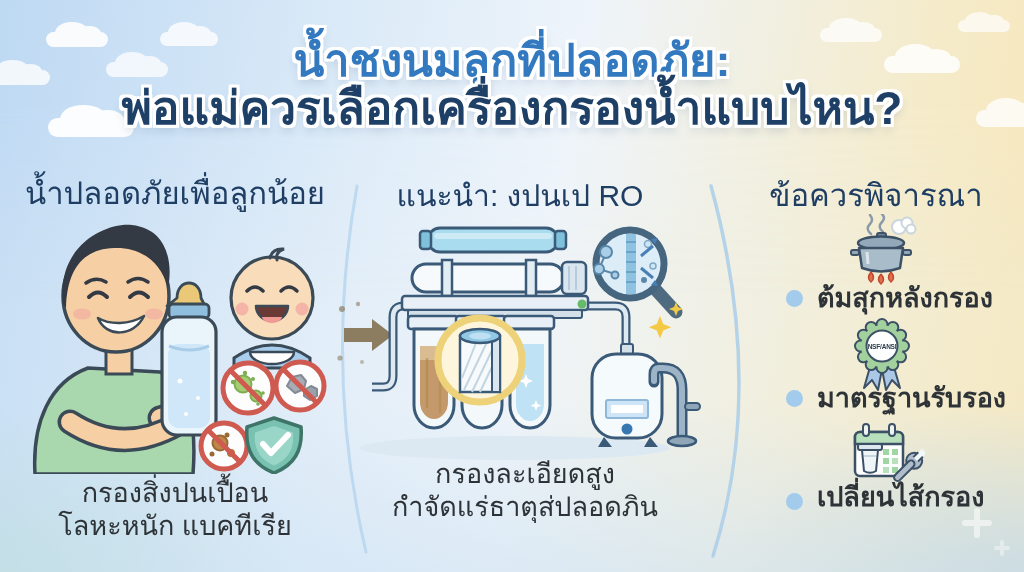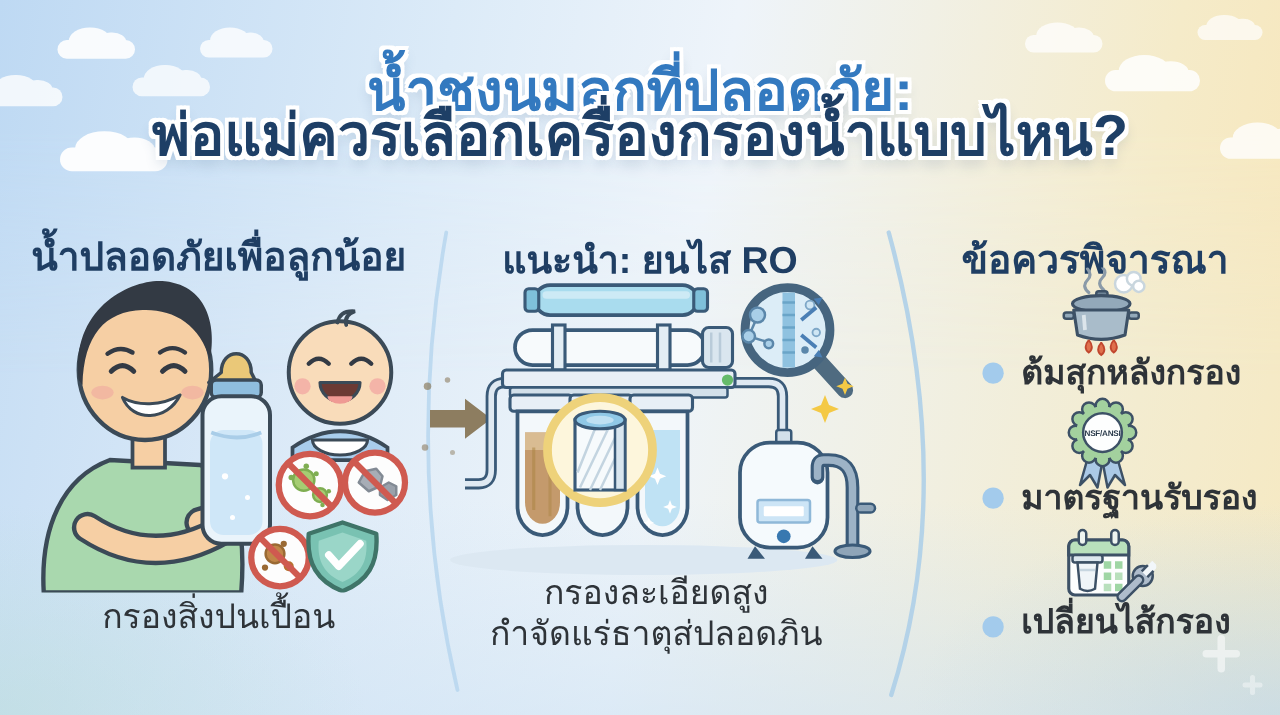--- a/index.html
+++ b/index.html
@@ -16,23 +16,23 @@
     -webkit-mask-image:linear-gradient(to bottom,#000 35%,transparent 100%);
     mask-image:linear-gradient(to bottom,#000 35%,transparent 100%);}
   .cloud{position:absolute;background:#fff;border-radius:40px;}
   .cloud::before,.cloud::after{content:"";position:absolute;background:inherit;border-radius:50%;}
   .cloud::before{width:55%;height:150%;left:14%;bottom:20%;}
   .cloud::after{width:38%;height:105%;right:12%;bottom:38%;}
   .title{position:absolute;left:0;right:0;text-align:center;font-weight:800;letter-spacing:0;
     text-shadow:-3px -3px 0 #fff,0 -3px 0 #fff,3px -3px 0 #fff,-3px 0 0 #fff,3px 0 0 #fff,
       -3px 3px 0 #fff,0 3px 0 #fff,3px 3px 0 #fff,-2px 2px 0 #fff,2px 2px 0 #fff,
       0 6px 10px rgba(60,90,130,.25);}
-  .title-1{top:36px;font-size:45px;color:#3379bf;}
+  .title-1{top:24px;font-size:45px;color:#3379bf;}
   .title-2{top:71px;font-size:46px;color:#1e3f66;}
-  .heading{position:absolute;text-align:center;font-weight:700;color:#1f3e63;margin-top:12px;}
+  .heading{position:absolute;text-align:center;font-weight:400;color:#1f3e63;}
   .caption{position:absolute;text-align:center;font-weight:400;font-size:27px;color:#2e3338;line-height:1.22;}
   .item-row{position:absolute;display:flex;align-items:center;gap:14px;}
   .item-row.top-align{align-items:center;}
   .bullet{width:17px;height:17px;border-radius:50%;background:#a3cbec;flex:0 0 auto;}
   .item-label{font-weight:700;font-size:27px;color:#2e3338;line-height:1.18;}
   .sparkle-w{position:absolute;color:#fff;opacity:.55;}
   .sparkle-w::before,.sparkle-w::after{content:"";position:absolute;background:#fff;border-radius:3px;}
   .sparkle-w::before{left:40%;top:0;width:20%;height:100%;}
   .sparkle-w::after{left:0;top:40%;width:100%;height:20%;}
   .abs{position:absolute;}
@@ -55,21 +55,21 @@
 
   <div class="title title-1">น้ำชงนมลูกที่ปลอดภัย:</div>
   <div class="title title-2">พ่อแม่ควรเลือกเครื่องกรองน้ำแบบไหน?</div>
 
   <svg class="abs" style="left:0;top:0" width="1024" height="572" viewBox="0 0 1024 572">
     <path d="M357,186 Q324,372 366,552" fill="none" stroke="#b7d6ee" stroke-width="3" stroke-linecap="round" opacity=".85"></path>
     <path d="M711,186 Q766,388 713,556" fill="none" stroke="#aecfe8" stroke-width="3.5" stroke-linecap="round" opacity=".9"></path>
   </svg>
 
   <div class="heading" style="left:10px;top:168px;width:330px;font-size:31px">น้ำปลอดภัยเพื่อลูกน้อย</div>
-  <div class="heading" style="left:350px;top:172px;width:340px;font-size:30px">แนะนำ: ยนไส RO</div>
+  <div class="heading" style="left:350px;top:172px;width:340px;font-size:30px">แนะนำ: งปนเป RO</div>
   <div class="heading" style="left:726px;top:170px;width:300px;font-size:31px">ข้อควรพิจารณา</div>
 
   <svg class="abs" style="left:10px;top:216px" width="320" height="258" viewBox="0 0 320 258">
     <g>
       <path d="M25,258 C22,206 40,166 78,152 L150,156 C178,166 187,206 183,258 Z" fill="#a9d8ae" stroke="#3b4a57" stroke-width="3.5"></path>
       <path d="M96,132 h26 v26 h-26 z" fill="#f6cfa4" stroke="#3b4a57" stroke-width="3"></path>
       <ellipse cx="106" cy="80" rx="53" ry="56" fill="#f6cfa4" stroke="#3b4a57" stroke-width="3.5"></ellipse>
       <path d="M53,88 C46,28 98,6 122,9 C158,13 163,48 158,72 C150,43 128,31 104,32 C74,33 57,52 56,92 Z" fill="#333a44"></path>
       <path d="M76,67 Q86,60 96,66" fill="none" stroke="#333a44" stroke-width="3.5" stroke-linecap="round"></path>
       <path d="M118,66 Q128,59 138,66" fill="none" stroke="#333a44" stroke-width="3.5" stroke-linecap="round"></path>
@@ -242,20 +242,21 @@
       <path d="M325,72 l3,6 -7,-1 z" fill="#4a7fb5"></path>
     </g>
     <g fill="#f4c945">
       <path d="M330,108 l3.2,8 8,3.2 -8,3.2 -3.2,8 -3.2,-8 -8,-3.2 8,-3.2 z"></path>
       <path d="M346,94 l2,5 5,2 -5,2 -2,5 -2,-5 -5,-2 5,-2 z"></path>
     </g>
   </svg>
 
   <div class="caption" style="left:20px;top:477px;width:310px">
     <div>กรองสิ่งปนเปื้อน</div>
+    <div>โลหะหนัก แบคทีเรีย</div>
   </div>
   <div class="caption" style="left:360px;top:458px;width:330px">
     <div>กรองละเอียดสูง</div>
     <div>กำจัดแร่ธาตุส่ปลอดภิน</div>
   </div>
 
   <svg class="abs" style="left:847px;top:214px" width="72" height="78" viewBox="0 0 72 78">
     <path d="M24,20 q-6,-5 -1,-10 q4,-4 0,-9" fill="none" stroke="#8a9aa8" stroke-width="2.5" stroke-linecap="round"></path>
     <path d="M36,18 q-6,-5 -1,-10 q4,-4 0,-8" fill="none" stroke="#8a9aa8" stroke-width="2.5" stroke-linecap="round"></path>
     <circle cx="52" cy="13" r="7" fill="#fff" stroke="#c9d6de" stroke-width="2"></circle>

